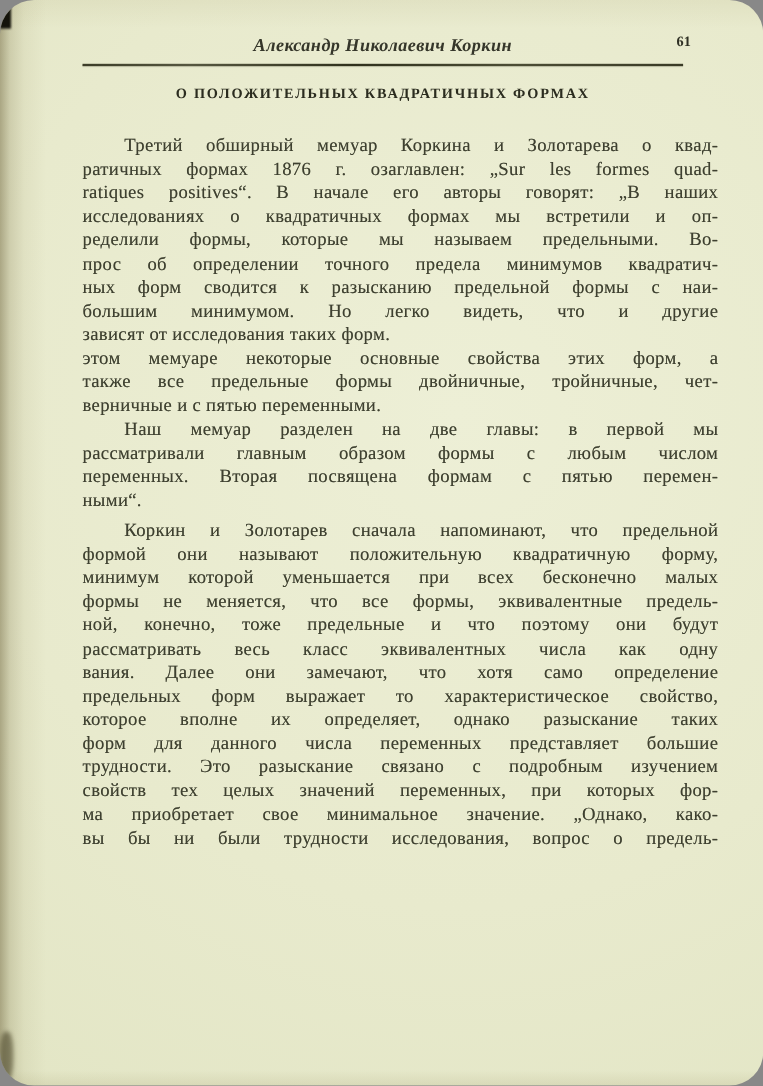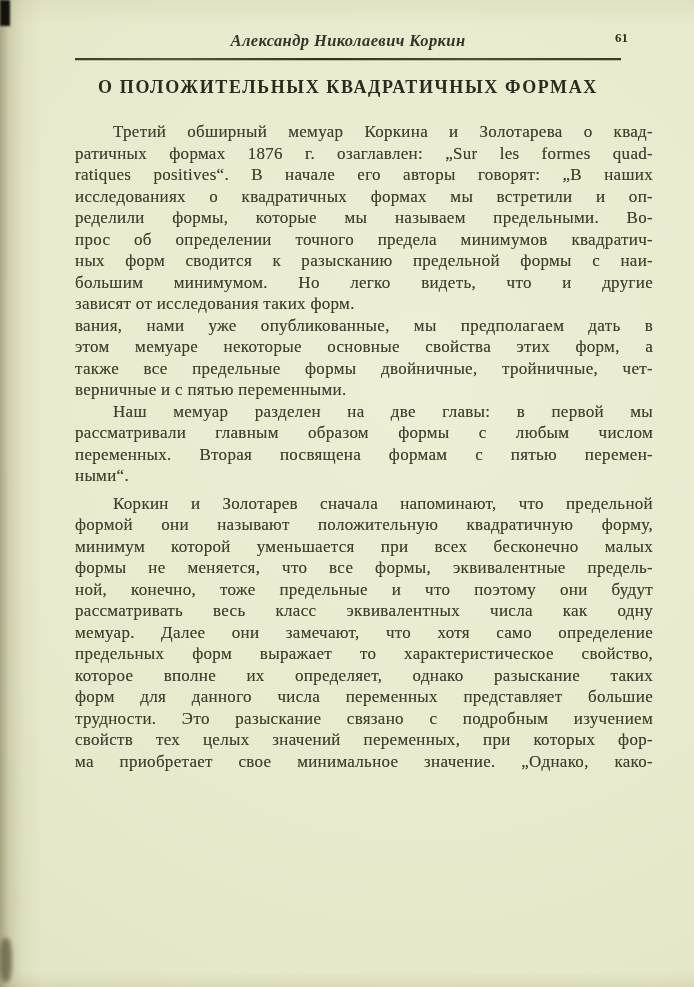--- a/index.html
+++ b/index.html
@@ -4,36 +4,37 @@
 <style>
   html,body { margin:0; padding:0; background:#888; }
   .page {
     position:relative; width:694px; height:987px; overflow:hidden;
     font-family:"Liberation Serif", serif;
     background:
       linear-gradient(90deg, rgba(110,100,60,.50) 0px, rgba(140,132,90,.28) 9px, rgba(165,158,115,.12) 22px, rgba(0,0,0,0) 42px),
       linear-gradient(180deg, rgba(180,174,130,.15) 0px, rgba(0,0,0,0) 26px),
       linear-gradient(0deg, rgba(160,152,108,.18) 0px, rgba(0,0,0,0) 14px),
       radial-gradient(130% 95% at 60% 38%, #edefd6 0%, #e8eacd 48%, #e2e5c4 84%, #dbdeba 100%);
+    border-radius: 31px;
   }
   
   .corner-mark { position:absolute; left:0; top:0; width:10px; height:26px;
     background:#14130b; filter:blur(1.2px); }
   .bottom-smudge { position:absolute; left:0; top:938px; width:12px; height:44px;
     background:rgba(62,56,30,.55); filter:blur(2px); border-radius:40%; }
   .running-header { position:absolute; top:31px; left:75px; width:546px;
     text-align:center; font-style:italic; font-weight:600; font-size:16.5px;
     letter-spacing:.4px; color:#35362a; }
   .page-number { position:absolute; top:30px; right:66px; font-size:13px;
     font-weight:600; color:#2f3024; }
   .header-rule { position:absolute; top:58px; left:75px; width:546px; height:2px;
     background:linear-gradient(90deg,#3c3d28,#565740 18%,#30311d 45%,#4c4d35 72%,#3a3b26);
     box-shadow:0 1px 0 rgba(60,60,40,.25); }
   .section-title { position:absolute; top:77px; left:40px; width:616px;
-    text-align:center; font-weight:700; font-size:18px; letter-spacing:1.6px;
+    text-align:center; font-weight:700; font-size:13px; letter-spacing:1.6px;
     color:#2b2c1f; white-space:nowrap; }
   .page-text { position:absolute; top:121px; left:75px; width:578px;
     font-size:17px; letter-spacing:.3px; color:#3e4030;
     text-shadow:0 0 .5px rgba(62,64,48,.55); }
   .para { margin:0; }
   .para.gap { margin-top:6px; }
   .line { line-height:21.5px; text-align:justify; text-align-last:justify;
     text-justify:inter-word; }
   .line.indent { text-indent:38px; }
   .line.last { text-align-last:left; }
@@ -58,40 +59,40 @@
         <div class="line"><span>ратичных формах 1876 г. озаглавлен: „Sur les formes quad-</span></div>
         <div class="line"><span>ratiques positives“. В начале его авторы говорят: „В наших</span></div>
         <div class="line"><span>исследованиях о квадратичных формах мы встретили и оп-</span></div>
         <div class="line"><span>ределили формы, которые мы называем предельными. Во-</span></div>
         <div class="line"><span>прос об определении точного предела минимумов квадратич-</span></div>
         <div class="line"><span>ных форм сводится к разысканию предельной формы с наи-</span></div>
         <div class="line"><span>большим минимумом. Но легко видеть, что и другие</span></div>
         <div class="line last"><span>зависят от исследования таких форм.</span></div>
       </div>
       <div class="para">
-        <div class="line"><span>вания, нами уже опубликованные, мы предполагаем дать в</span></div>
         <div class="line"><span>этом мемуаре некоторые основные свойства этих форм, а</span></div>
         <div class="line"><span>также все предельные формы двойничные, тройничные, чет-</span></div>
         <div class="line last"><span>верничные и с пятью переменными.</span></div>
       </div>
       <div class="para">
         <div class="line indent"><span>Наш мемуар разделен на две главы: в первой мы</span></div>
         <div class="line"><span>рассматривали главным образом формы с любым числом</span></div>
         <div class="line"><span>переменных. Вторая посвящена формам с пятью перемен-</span></div>
         <div class="line last"><span>ными“.</span></div>
       </div>
       <div class="para gap">
         <div class="line indent"><span>Коркин и Золотарев сначала напоминают, что </span><span class="it">предельной</span></div>
         <div class="line"><span>формой они называют положительную квадратичную форму,</span></div>
         <div class="line"><span>минимум которой уменьшается при всех бесконечно малых</span></div>
         <div class="line"><span>формы не меняется, что все формы, эквивалентные предель-</span></div>
         <div class="line"><span>ной, конечно, тоже предельные и что поэтому они будут</span></div>
         <div class="line"><span>рассматривать весь класс эквивалентных числа как одну</span></div>
-        <div class="line"><span>мемуар. Далее они замечают, что хотя само определение</span></div>
+        <div class="line"><span>вания. Далее они замечают, что хотя само определение</span></div>
         <div class="line"><span>предельных форм выражает то характеристическое свойство,</span></div>
         <div class="line"><span>которое вполне их определяет, однако разыскание таких</span></div>
         <div class="line"><span>форм для данного числа переменных представляет большие</span></div>
         <div class="line"><span>трудности. Это разыскание связано с подробным изучением</span></div>
         <div class="line"><span>свойств тех целых значений переменных, при которых фор-</span></div>
         <div class="line"><span>ма приобретает свое минимальное значение. „Однако, како-</span></div>
+        <div class="line"><span>вы бы ни были трудности исследования, вопрос о предель-</span></div>
       </div>
     </div>
 </div>
 
 </body></html>

